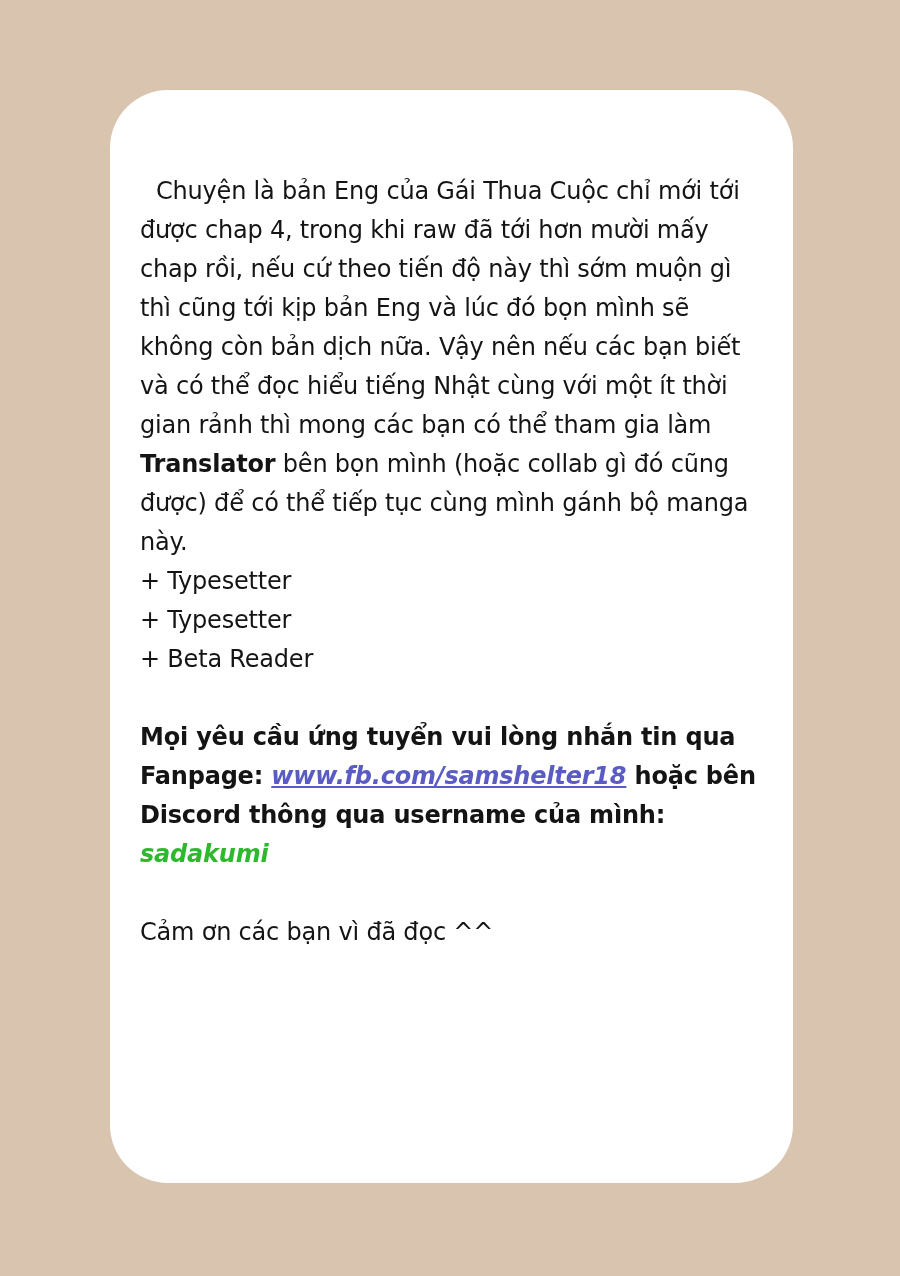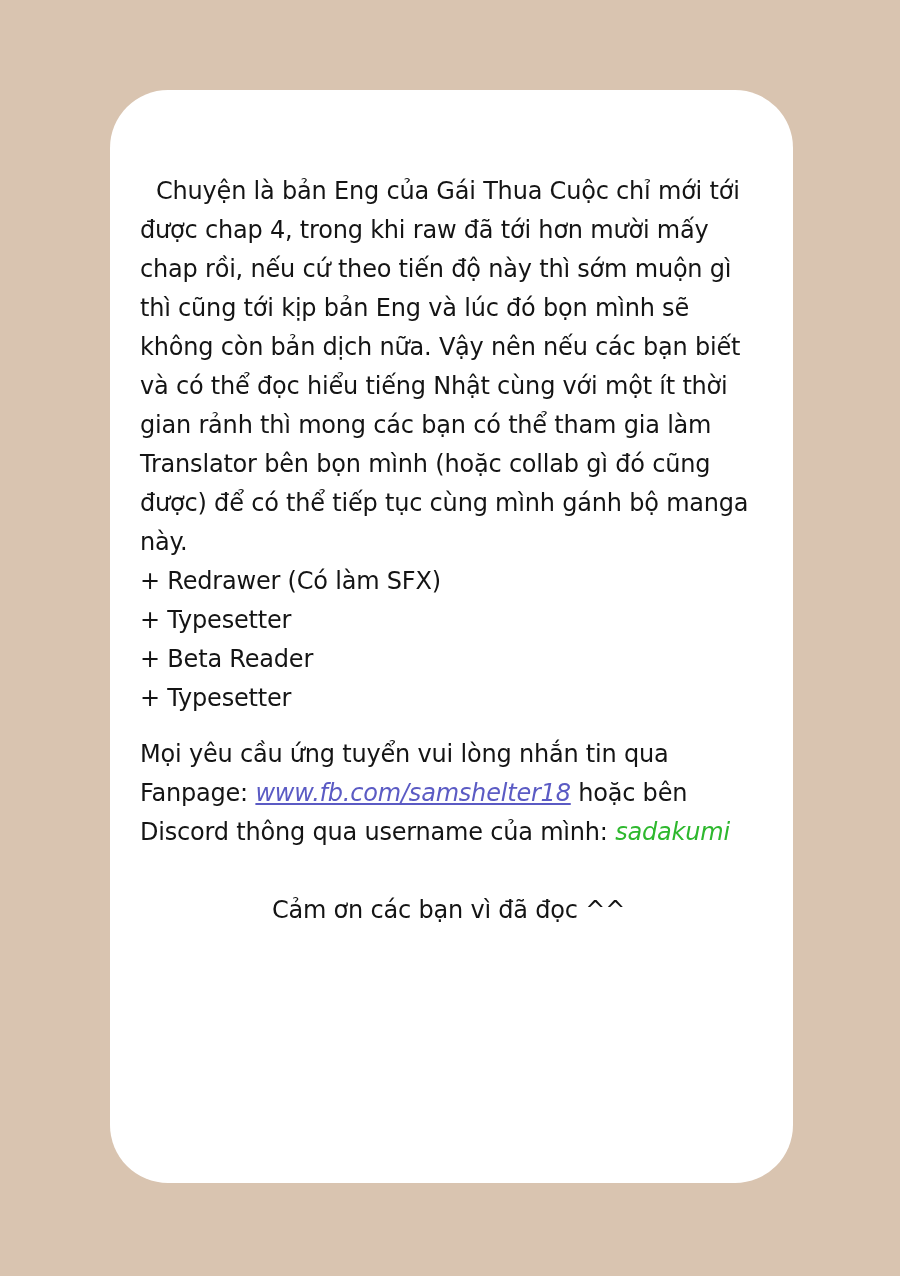--- a/index.html
+++ b/index.html
@@ -27,24 +27,24 @@
   }
   .card-inner{
     padding:82px 36px 0 30px;
     color:var(--text);
     font-size:24px;
     line-height:39px;
     letter-spacing:-0.2px;
   }
   p{margin:0;}
   .intro{text-indent:16px;}
-  .bold{font-weight:normal;text-indent:0;}
+  .bold{font-weight:bold;text-indent:0;}
   .roles-list div{margin:0;}
-  .contact{margin-top:17px;}
-  .thanks{margin-top:39px;text-align:center;}
+  .contact{margin-top:39px;font-weight:bold;}
+  .thanks{margin-top:39px;}
   .link{
     color:var(--link);
     font-style:italic;
     text-decoration:underline;
     cursor:pointer;
   }
   .username{
     color:var(--username);
     font-style:italic;
   }
@@ -53,24 +53,23 @@
 <body>
 
 <div class="card">
   <div class="card-inner">
 
     <p class="intro"><span>Chuyện là bản Eng của Gái Thua Cuộc chỉ mới tới được chap 4, trong khi raw đã tới hơn mười mấy chap rồi, nếu cứ theo tiến độ này thì sớm muộn gì thì cũng tới kịp bản Eng và lúc đó bọn mình sẽ không còn bản dịch nữa. Vậy nên nếu các bạn biết và có thể đọc hiểu tiếng Nhật cùng với một ít thời gian rảnh thì mong các bạn có thể tham gia làm </span><span class="bold">Translator</span><span> bên bọn mình (hoặc collab gì đó cũng được) để có thể tiếp tục cùng mình gánh bộ manga này.</span></p>
 
 
 
     <div class="roles-list">
-      <div>+ Redrawer  (Có làm SFX)</div>
+      <div>+ Typesetter</div>
       <div>+ Typesetter</div>
       <div>+ Beta Reader</div>
-      <div>+ Typesetter</div>
     </div>
 
     <p class="contact"><span>Mọi yêu cầu ứng tuyển vui lòng nhắn tin qua Fanpage: </span><a class="link">www.fb.com/samshelter18</a><span> hoặc bên Discord thông qua username của mình: </span><span class="username">sadakumi</span></p>
 
     <p class="thanks">Cảm ơn các bạn vì đã đọc ^^</p>
 
   </div>
 </div>
 
 </body></html>

